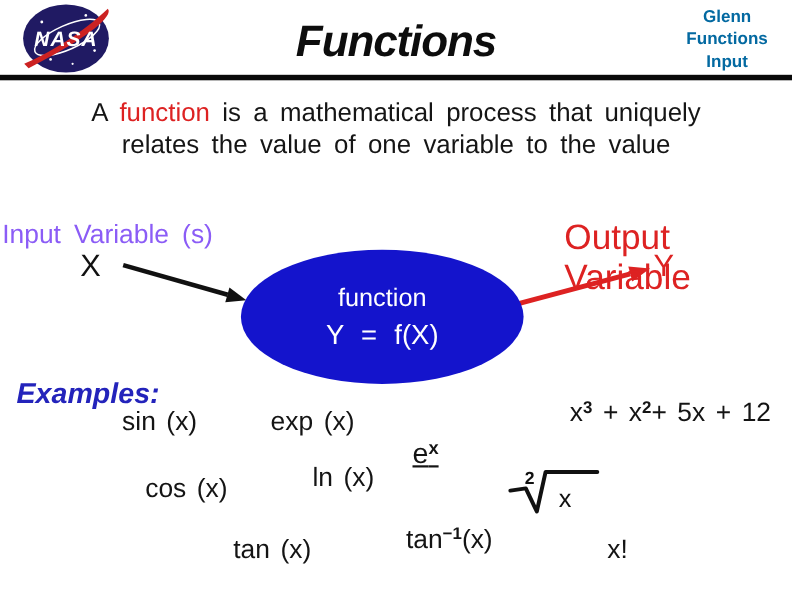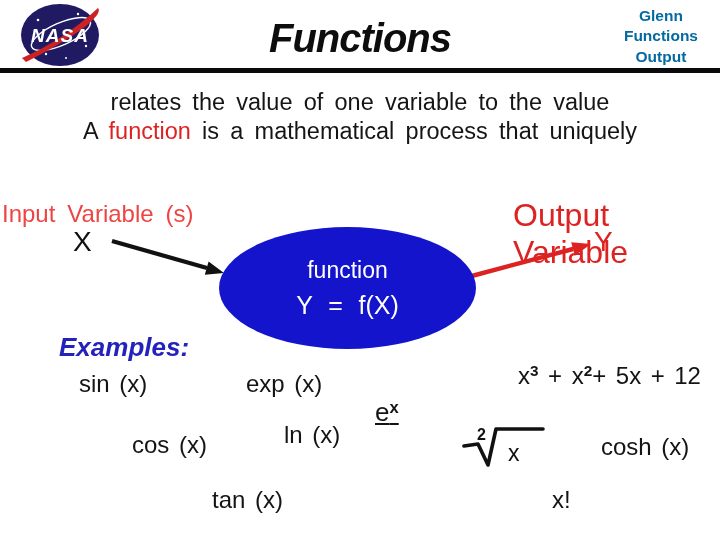--- a/index.html
+++ b/index.html
@@ -40,21 +40,21 @@
   .intro {
     position: absolute; left: 0; right: 0; top: 88px;
     text-align: center; font-size: 23.5px; line-height: 29px;
     color: #151515; word-spacing: 0.2em;
   }
   .intro .hl { color: #dd2222; }
   
   .arrows { position: absolute; left: 0; top: 0; pointer-events: none; }
   .input-label {
     position: absolute; left: 2px; top: 200px;
-    font-size: 24px; word-spacing: 0.22em; color: #ef4444;
+    font-size: 24px; word-spacing: 0.22em; color: #8b5cf6;
   }
   .input-var {
     position: absolute; left: 73px; top: 226px;
     font-size: 28px; color: #111;
   }
   .output-label {
     position: absolute; left: 513px; top: 197px;
     font-size: 32px; word-spacing: 0.25em; color: #dd2222;
   }
   .output-var {
@@ -64,24 +64,23 @@
   .function-ellipse {
     position: absolute; left: 219px; top: 227px; width: 257px; height: 122px;
     background: #1414cc; border-radius: 50%;
     display: flex; flex-direction: column; align-items: center; justify-content: center;
     gap: 7px; color: #ffffff;
   }
   .ellipse-l1 { font-size: 23px; }
   .ellipse-l2 { font-size: 25px; word-spacing: 0.35em; }
   
   .examples-label {
-    position: absolute; left: 15px; top: 332px;
+    position: absolute; left: 15px; top: 342px;
     font-size: 26px; font-weight: bold; font-style: italic;
     color: #2323bb;
-    margin-left: 44px;
   }
   .ex {
     position: absolute; font-size: 24px; color: #141414;
     word-spacing: 0.12em; white-space: nowrap;
   }
   .ex sup {
     position: relative; top: -0.5em; font-size: 0.64em;
     font-weight: 700; vertical-align: baseline; line-height: 0;
   }
   .ex-e { font-size: 26px; text-decoration: underline; }
@@ -109,27 +108,27 @@
     <circle cx="48" cy="56" r="1.0" fill="#ffffff"></circle>
     <ellipse cx="43" cy="32" rx="32" ry="11" fill="none" stroke="#ffffff" stroke-width="1.4" transform="rotate(-24 43 32)"></ellipse>
     <path d="M4,56 C28,46 58,27 80,6 C83,9 78,16 68,24 C50,38 24,52 8,60 Z" fill="#cc2222"></path>
     <text x="42" y="40" text-anchor="middle" class="logo-nasa-text">NASA</text>
   </svg>
 
   <h1 class="page-title">Functions</h1>
   <div class="org-block">
     <div>Glenn</div>
     <div>Functions</div>
-    <div>Output</div>
+    <div>Input</div>
   </div>
   <div class="header-rule"></div>
 
   <div class="intro">
+    <div><span>A</span> <span class="hl">function</span> <span>is a mathematical process that uniquely</span></div>
     <div>relates the value of one variable to the value</div>
-    <div><span>A</span> <span class="hl">function</span> <span>is a mathematical process that uniquely</span></div>
   </div>
 
   <svg class="arrows" width="720" height="539" viewBox="0 0 720 539">
     <g>
       <line x1="112" y1="241" x2="207" y2="268" stroke="#111111" stroke-width="4.2"></line>
       <polygon points="224,273 204.8,274.8 208.6,261.4" fill="#111111"></polygon>
     </g>
     <g>
       <line x1="468" y1="277" x2="573" y2="249" stroke="#dd2222" stroke-width="4.4"></line>
       <polygon points="591,244 574.8,255.8 571.2,242.2" fill="#dd2222"></polygon>
@@ -142,36 +141,36 @@
   <div class="function-ellipse">
     <div class="ellipse-l1">function</div>
     <div class="ellipse-l2">Y = f(X)</div>
   </div>
 
   <div class="output-label">Output Variable</div>
   <div class="output-var">Y</div>
 
   <div class="examples-label">Examples:</div>
 
-  <div class="ex" style="left:79px; top:370px">sin (x)</div>
+  <div class="ex" style="left:111px; top:370px">sin (x)</div>
   <div class="ex" style="left:246px; top:370px">exp (x)</div>
 
   <div class="ex" style="left:518px; top:362px"><span>x</span><sup>3</sup><span> + x</span><sup>2</sup><span>+ 5x + 12</span></div>
 
   <div class="ex ex-e" style="left:375px; top:397px"><span>e</span><sup>x</sup></div>
 
   <div class="ex" style="left:132px; top:431px">cos (x)</div>
   <div class="ex" style="left:284px; top:421px">ln (x)</div>
 
   <svg class="root-svg" width="84" height="46" viewBox="0 0 84 46">
     <path d="M2,22 L16,20 L26,41 L34,5 L81,5" fill="none" stroke="#111111" stroke-width="3.6" stroke-linejoin="round" stroke-linecap="round"></path>
     <text x="15" y="16" class="root-index">2</text>
     <text x="46" y="37" class="root-radicand">x</text>
   </svg>
 
-  <div class="ex" style="left:601px; top:433px">cosh (x)</div>
 
   <div class="ex" style="left:212px; top:486px">tan (x)</div>
 
+  <div class="ex" style="left:369px; top:477px"><span>tan</span><sup>−1</sup><span>(x)</span></div>
 
   <div class="ex" style="left:552px; top:486px">x!</div>
 
 </div>
 
 </body></html>

